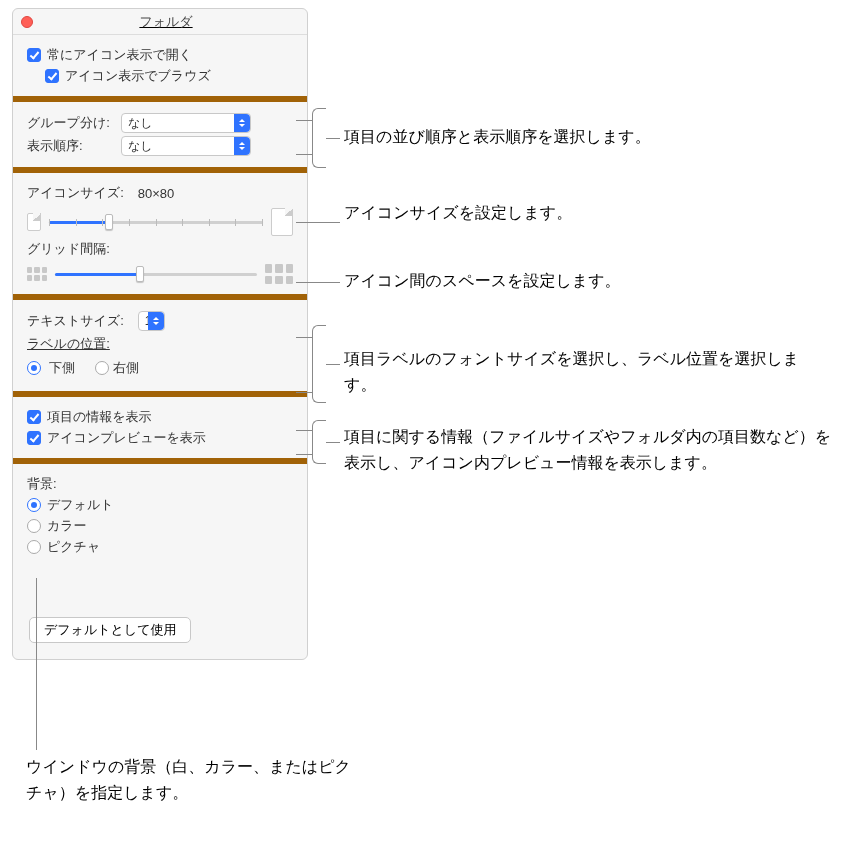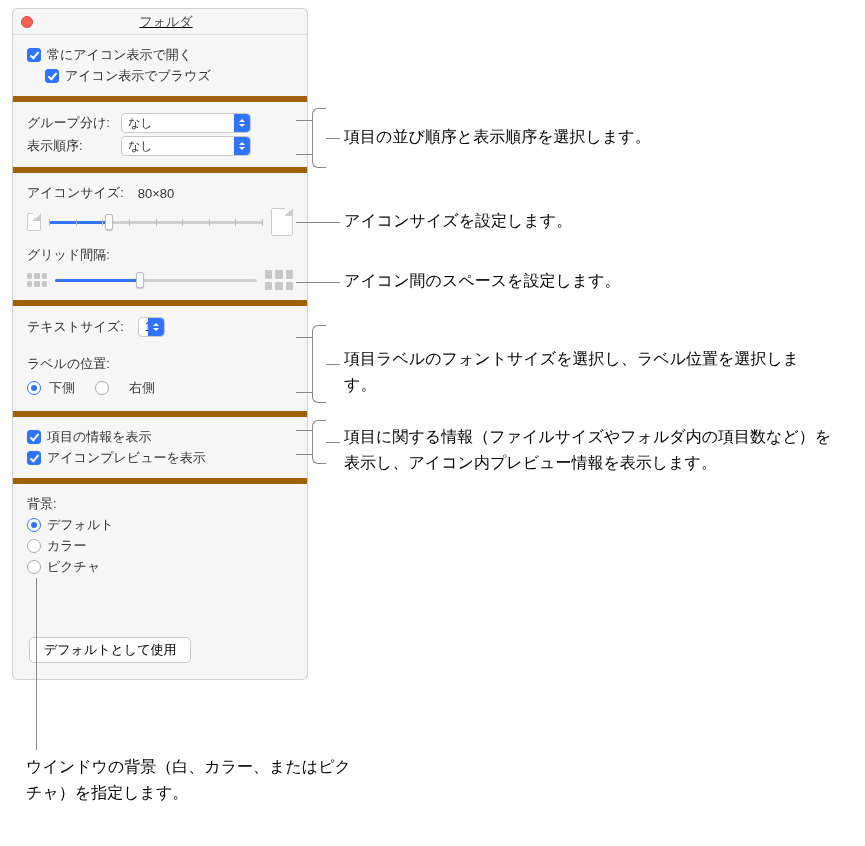--- a/index.html
+++ b/index.html
@@ -184,21 +184,21 @@
             <span></span>
             <span></span>
             <span></span>
             <span></span>
             <span></span>
           </div>
         <div class="knob" style="left:28%;"></div>
       </div>
       <div class="file-icon"></div>
     </div>
-    <div class="row" style="margin-top:10px;">
+    <div class="row" style="margin-top:4px;">
       <span>グリッド間隔:</span>
     </div>
     <div class="slider-row">
       <div class="grid-icon small">
         <span></span>
           <span></span>
           <span></span>
           <span></span>
           <span></span>
           <span></span>
@@ -220,29 +220,29 @@
   </div>
 
   <div class="section">
     <div class="row">
       <span>テキストサイズ:</span>
       <div class="select small" style="margin-left:8px;">
         <span>12</span>
         <span class="arrows"></span>
       </div>
     </div>
-    <div class="row" style="margin-top:18px;">
+    <div class="row" style="margin-top:4px;text-decoration:underline;">
       <span>ラベルの位置:</span>
     </div>
     <div class="row" style="gap:20px;">
       <label class="row" style="gap:8px;">
         <input type="radio" name="lp" checked="" style="">
         <span>下側</span>
       </label>
-      <label class="row" style="gap:20px;">
+      <label class="row" style="gap:4px;">
         <input type="radio" name="lp" style="">
         <span>右側</span>
       </label>
     </div>
   </div>
 
   <div class="section">
     <div class="row">
       <input type="checkbox" checked="" style="">
       <span>項目の情報を表示</span>
@@ -276,21 +276,21 @@
   </div>
 </div>
 
 <div class="bracket" style="left:312px; top:108px; height:60px;"></div>
 <div class="hline" style="left:296px; top:120px; width:16px;"></div>
 <div class="hline" style="left:296px; top:154px; width:16px;"></div>
 <div class="hline" style="left:326px; top:138px; width:14px;"></div>
 <div class="callout" style="left:344px; top:124px;">項目の並び順序と表示順序を選択します。</div>
 
 <div class="hline" style="left:296px; top:222px; width:44px;"></div>
-<div class="callout" style="left:344px; top:208px;">アイコンサイズを設定します。</div>
+<div class="callout" style="left:344px; top:200px;">アイコンサイズを設定します。</div>
 
 <div class="hline" style="left:296px; top:282px; width:44px;"></div>
 <div class="callout" style="left:344px; top:268px;">アイコン間のスペースを設定します。</div>
 
 <div class="bracket" style="left:312px; top:325px; height:78px;"></div>
 <div class="hline" style="left:296px; top:337px; width:16px;"></div>
 <div class="hline" style="left:296px; top:392px; width:16px;"></div>
 <div class="hline" style="left:326px; top:364px; width:14px;"></div>
 <div class="callout" style="left:344px; top:346px; width:470px;">項目ラベルのフォントサイズを選択し、ラベル位置を選択します。</div>
 

